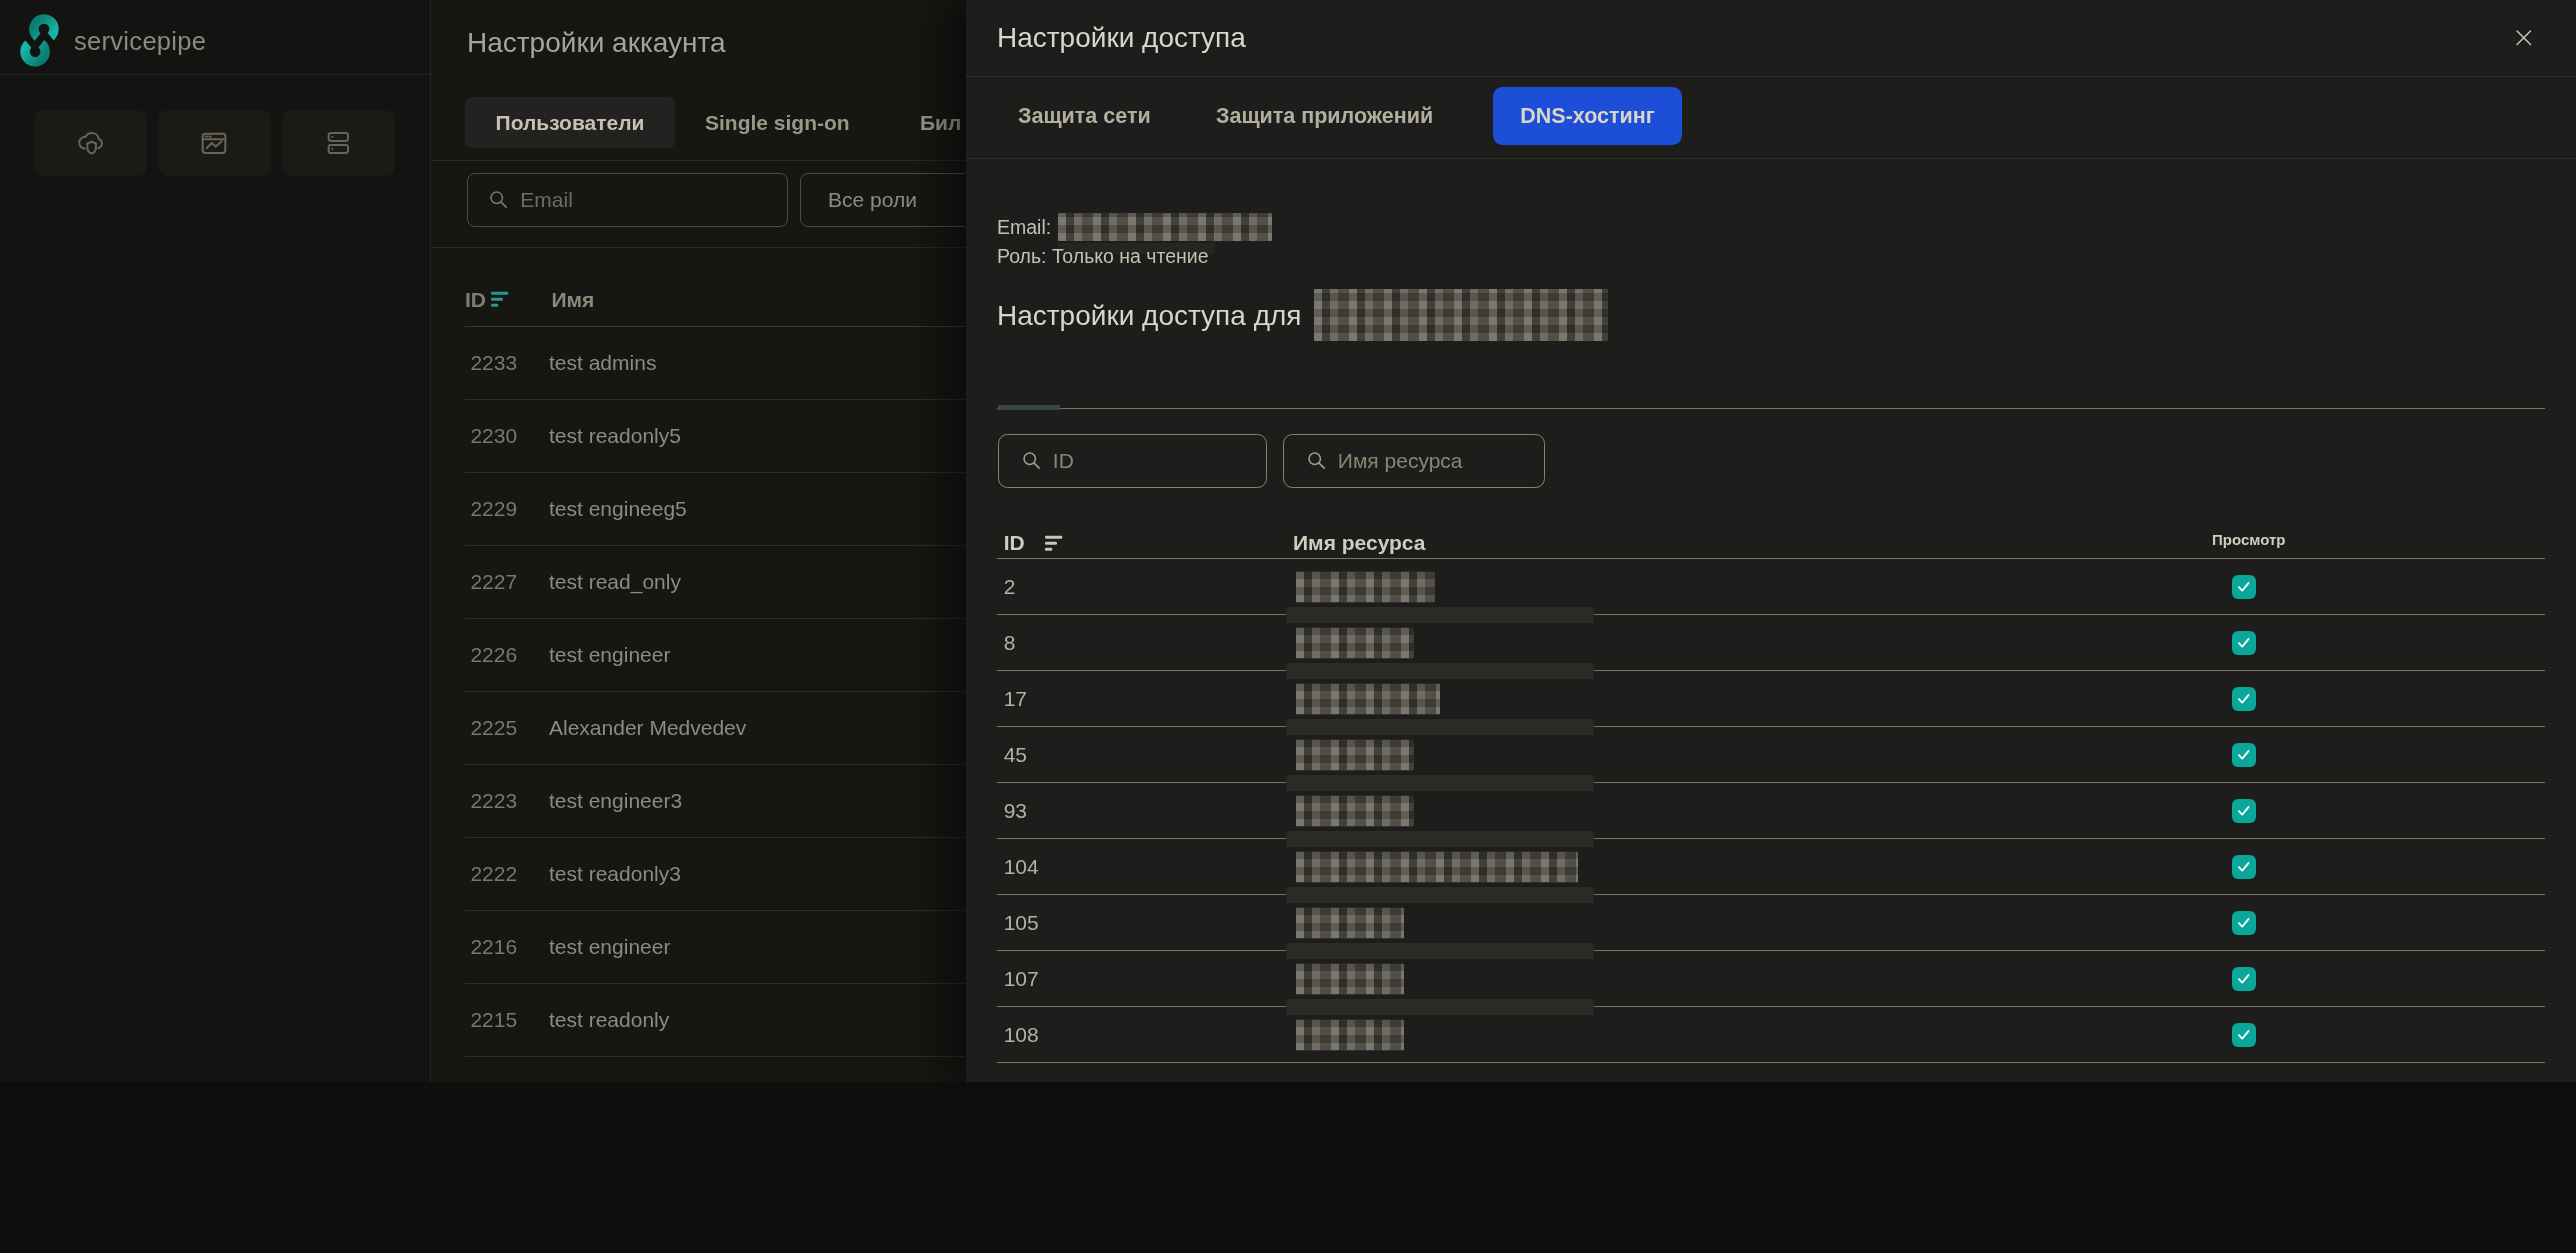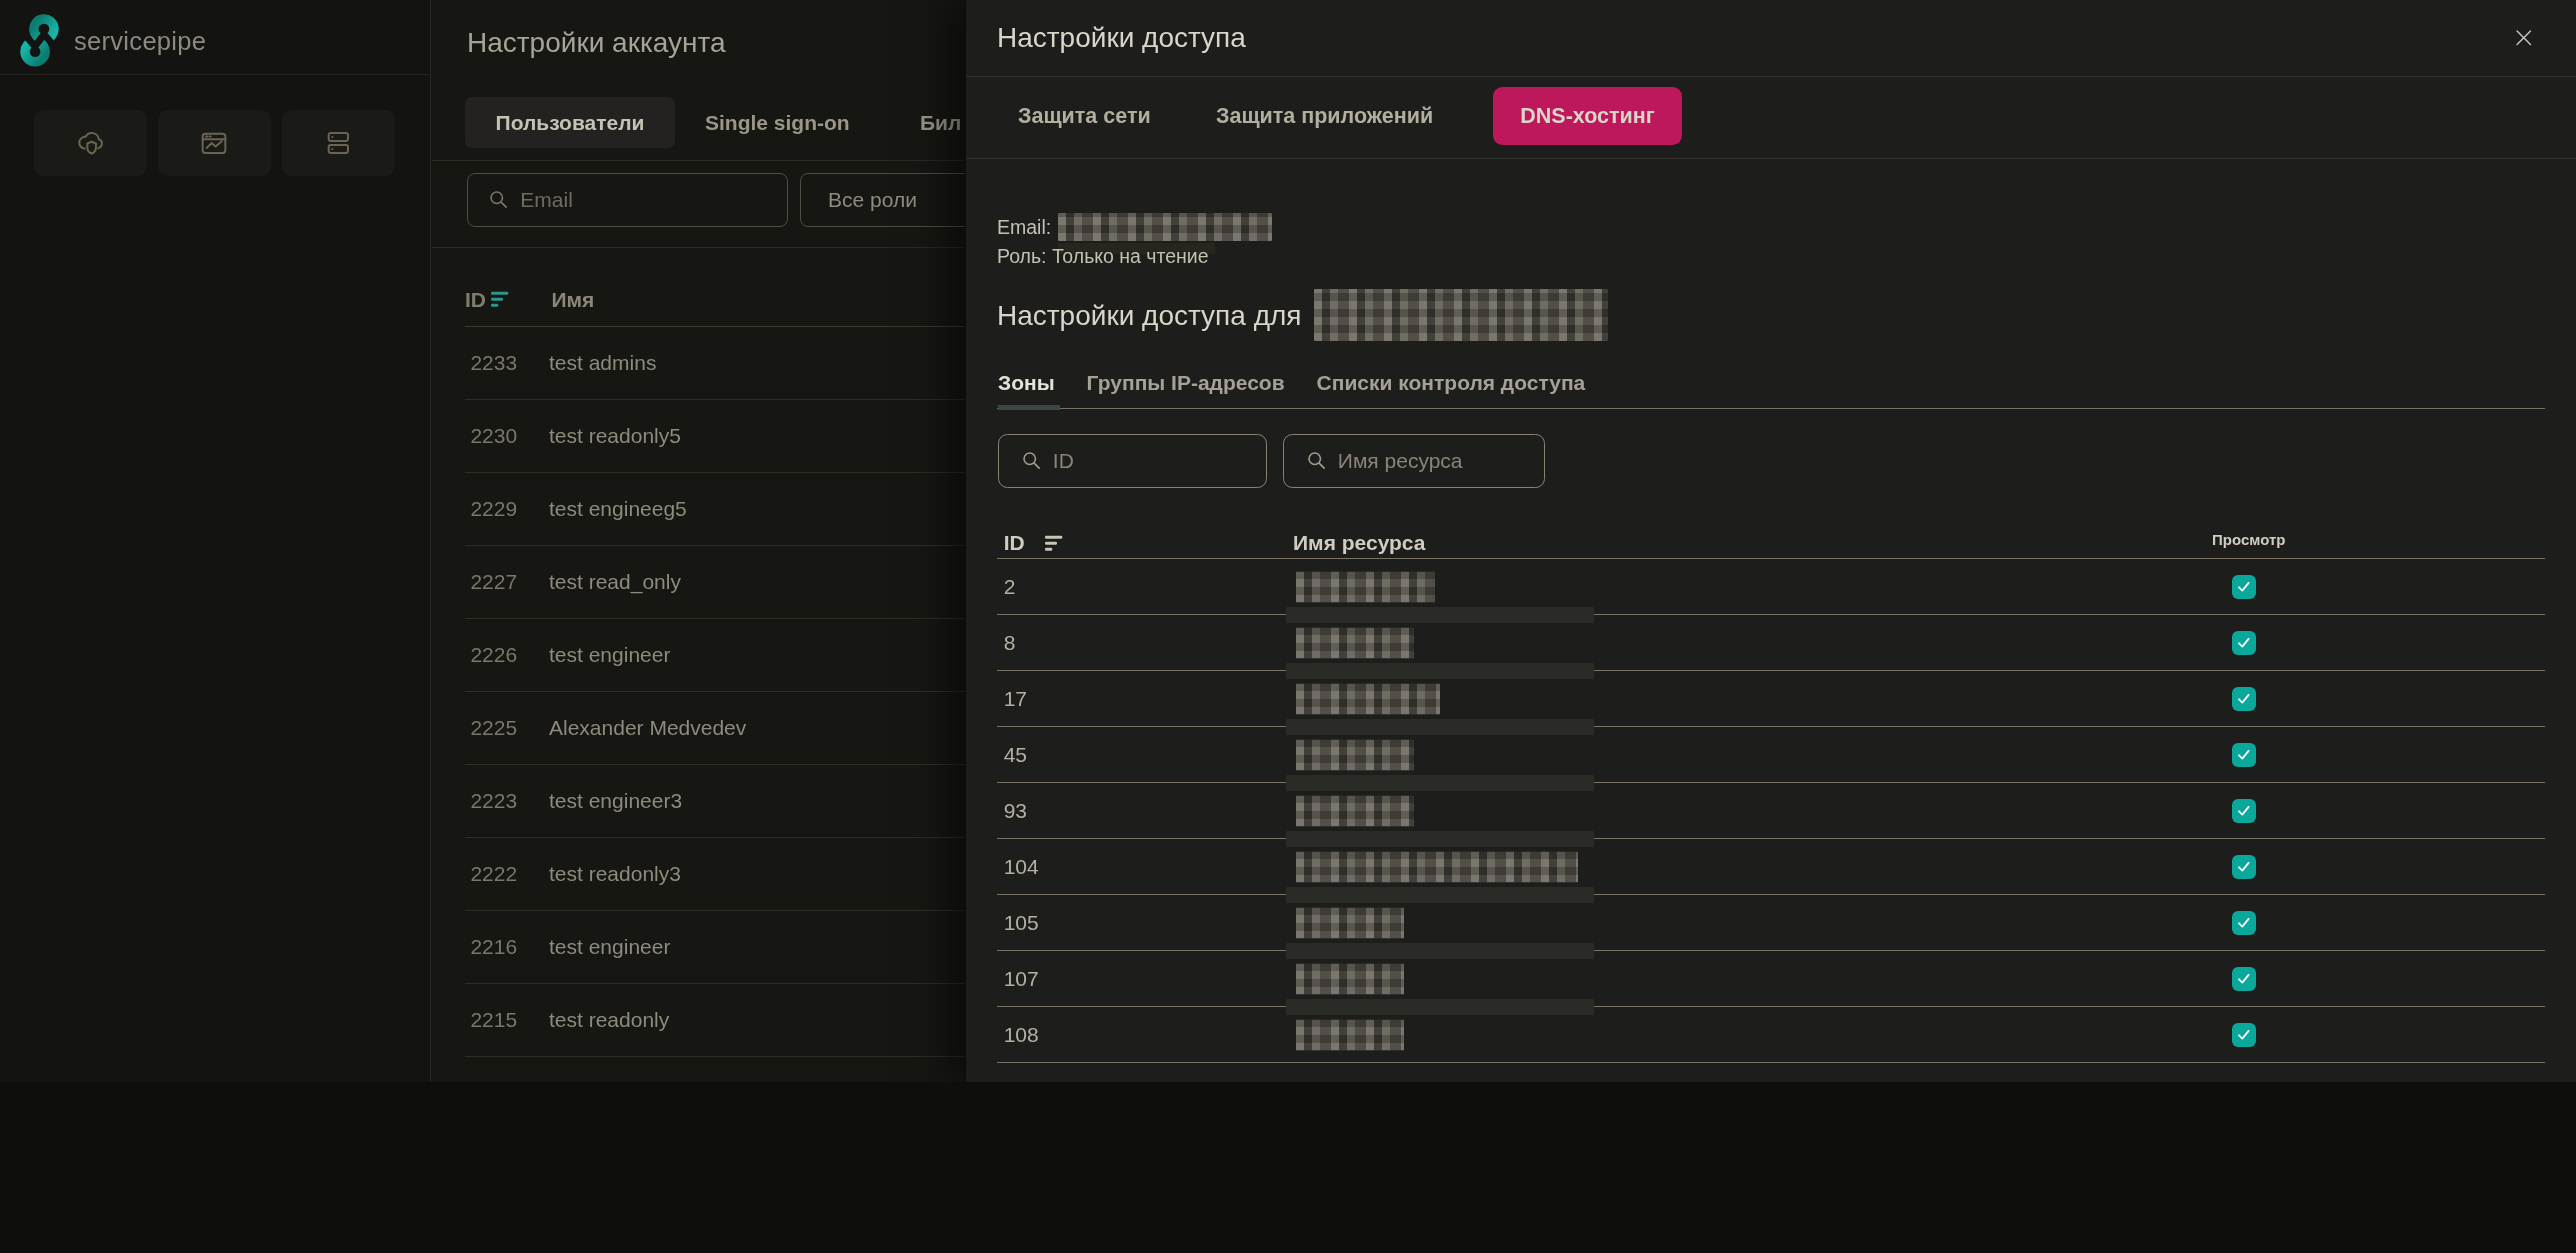--- a/index.html
+++ b/index.html
@@ -61,21 +61,21 @@
   .m-close { position:absolute; right:35px; top:20px; width:35px; height:35px; background:transparent;
              border:none; display:flex; align-items:center; justify-content:center; cursor:pointer; }
   .m-close svg { width:21.5px; height:21.5px; stroke:#c9c5b9; stroke-width:2.2; stroke-linecap:round; }
   .m-hr1 { position:absolute; left:0; top:76px; right:0; height:0.7px; background:#31302a; }
   .m-hr2 { position:absolute; left:0; top:158px; right:0; height:0.7px; background:#31302a; }
 
   .m-tab1 { position:absolute; left:52px; top:87px; height:58px; display:flex; align-items:center;
             font-size:21.5px; font-weight:700; color:#b3af9f; cursor:pointer; }
   .m-tab2 { position:absolute; left:250px; top:87px; height:58px; display:flex; align-items:center;
             font-size:21.5px; font-weight:700; color:#b3af9f; cursor:pointer; }
-  .m-tab3 { position:absolute; left:527px; top:87px; width:189px; height:58px; background:#be185d;
+  .m-tab3 { position:absolute; left:527px; top:87px; width:189px; height:58px; background:#1d4ed8;
             border-radius:9.4px; display:flex; align-items:center; justify-content:center;
             font-size:21.5px; font-weight:700; color:#d9d5c9; cursor:pointer; }
 
   .m-email { position:absolute; left:31px; top:216px; font-size:19.5px; color:#c4c0b2; }
   .m-role  { position:absolute; left:31px; top:245px; font-size:19.5px; color:#c4c0b2; }
   .m-heading { position:absolute; left:31px; top:300px; font-size:28px; font-weight:500; color:#d9d5c9; }
 
   .px { background-color:#4c4a42; border-radius:1.3px;
         background-image:
           repeating-linear-gradient(90deg, rgba(196,190,174,.28) 0 8px, rgba(38,36,32,.5) 8px 16px,
@@ -276,25 +276,20 @@
     <div class="redact-email-bar"></div>
 
     <div class="m-role">
       <span>Роль:</span>
       <span>Только на чтение</span>
     </div>
 
     <h3 class="m-heading">Настройки доступа для</h3>
     <div class="px redact-heading"></div>
 
-    <div class="m-subtabs">
-      <span class="m-subtab active">Зоны</span>
-      <span class="m-subtab">Группы IP-адресов</span>
-      <span class="m-subtab">Списки контроля доступа</span>
-    </div>
     <div class="m-subind"></div>
     <div class="m-subhr"></div>
 
     <div class="m-input" style="left:32px; width:269px;">
       <svg viewBox="0 0 32 32">
         <circle cx="13" cy="13" r="8.5"></circle>
           <path d="M19.5 19.5 L27 27"></path>
       </svg>
       <input placeholder="ID" style="">
     </div>

